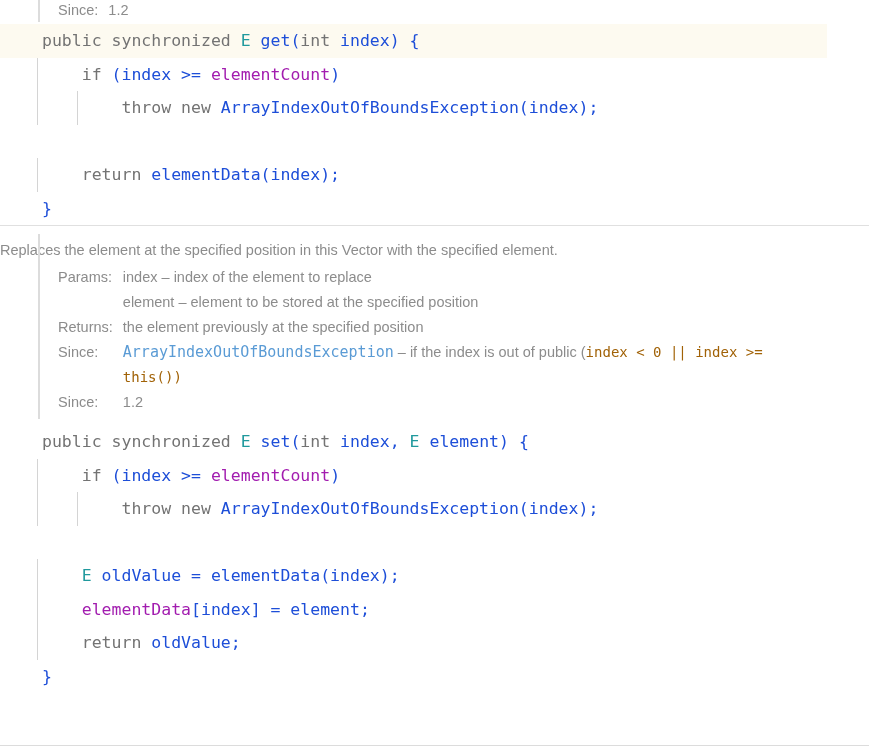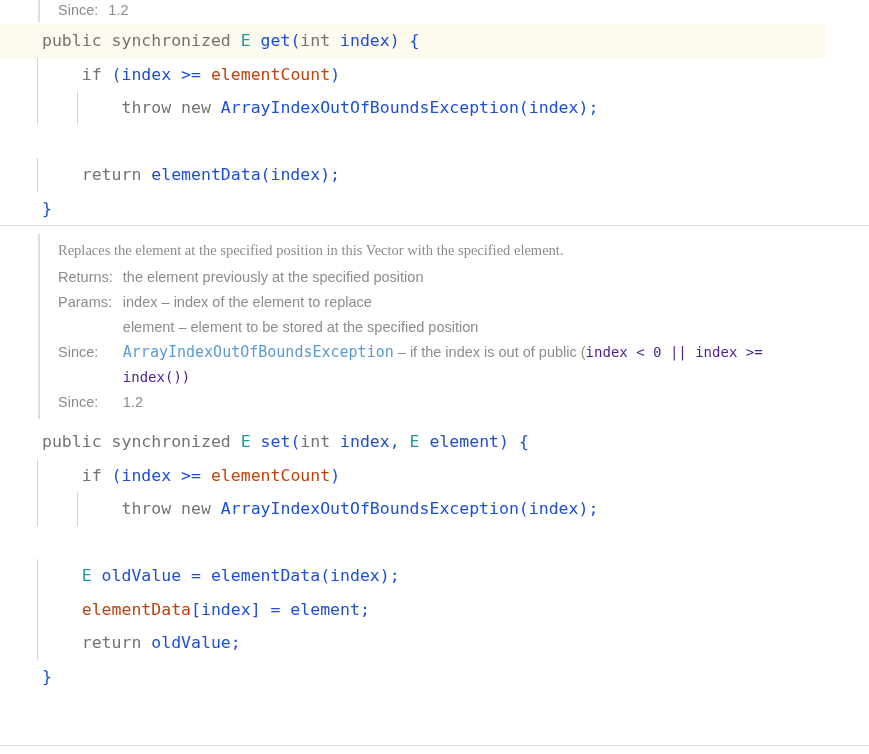--- a/index.html
+++ b/index.html
@@ -42,21 +42,21 @@
     background: #fdfaf0;
     margin-left: -42px;
     padding-left: 84px;
     width: 869px;
     box-sizing: border-box;
   }
 
   
   .kw    { color: #737373; }
   .type  { color: #20999d; }
-  .field { color: #c2410c; }
+  .field { color: #a21caf; }
   .plain { color: #1d4ed8; }
 
   
   .guide {
     position: absolute;
     width: 1px;
     background: #d4d4d4;
   }
 
   
@@ -69,25 +69,23 @@
   }
   .doc-gutter {
     position: absolute;
     left: 38px;
     top: 8px;
     bottom: 6px;
     width: 2px;
     background: #dcdcdc;
   }
   .doc-summary {
-    padding-left: 58px;
     line-height: 25px;
     color: #8c8c8c;
     padding-bottom: 2px;
-    font-family: Liberation Serif, serif;
   }
   .doc-table {
     border-collapse: collapse;
     margin-left: 58px;
   }
   .doc-table td {
     vertical-align: top;
     padding: 0;
     line-height: 25px;
     color: #8c8c8c;
@@ -95,21 +93,21 @@
   .doc-label {
     white-space: nowrap;
     padding-right: 10px !important;
     color: #8c8c8c;
   }
   .doc-value { color: #8c8c8c; }
   .doc-val-line { display: block; }
   code.mono {
     font-family: "DejaVu Sans Mono", monospace;
     font-size: 14px;
-    color: #4c1d95;
+    color: #a16207;
     letter-spacing: 0;
   }
   a.doc-link {
     font-family: "DejaVu Sans Mono", monospace;
     font-size: 15px;
     color: #5a9bd5;
     text-decoration: none;
   }
   .dash { color: #8c8c8c; }
 
@@ -153,40 +151,40 @@
 
   <div class="doc">
     <div class="doc-gutter"></div>
 
     <div class="doc-summary">Replaces the element at the specified position in this Vector with the specified element.</div>
 
     <table class="doc-table">
 
       <tbody>
           <tr>
-        <td class="doc-label">Returns:</td>
-        <td class="doc-value">the element previously at the specified position</td>
-      </tr>
-
-      <tr>
         <td class="doc-label">Params:</td>
         <td class="doc-value">
           <span class="doc-val-line">
             <span>index</span><span class="dash">&nbsp;</span><span class="dash">–</span><span>&nbsp;</span><span>index of the element to replace</span>
           </span>
           <span class="doc-val-line">
             <span>element</span><span>&nbsp;</span><span class="dash">–</span><span>&nbsp;</span><span>element to be stored at the specified position</span>
           </span>
         </td>
       </tr>
 
       <tr>
+        <td class="doc-label">Returns:</td>
+        <td class="doc-value">the element previously at the specified position</td>
+      </tr>
+
+      <tr>
         <td class="doc-label">Since:</td>
         <td class="doc-value" style="max-width:760px;">
-          <a class="doc-link" href="#">ArrayIndexOutOfBoundsException</a><span>&nbsp;</span><span class="dash">–</span><span>&nbsp;</span><span>if the index is out of public (</span><code class="mono">index &lt; 0 || index &gt;=</code><br><code class="mono">index())</code>
+          <a class="doc-link" href="#">ArrayIndexOutOfBoundsException</a><span>&nbsp;</span><span class="dash">–</span><span>&nbsp;</span><span>if the index is out of public (</span><code class="mono">index &lt; 0 || index &gt;=</code><br><code class="mono">this())</code>
         </td>
       </tr>
 
       <tr>
         <td class="doc-label">Since:</td>
         <td class="doc-value">1.2</td>
       </tr>
     </tbody>
       </table>
   </div>

